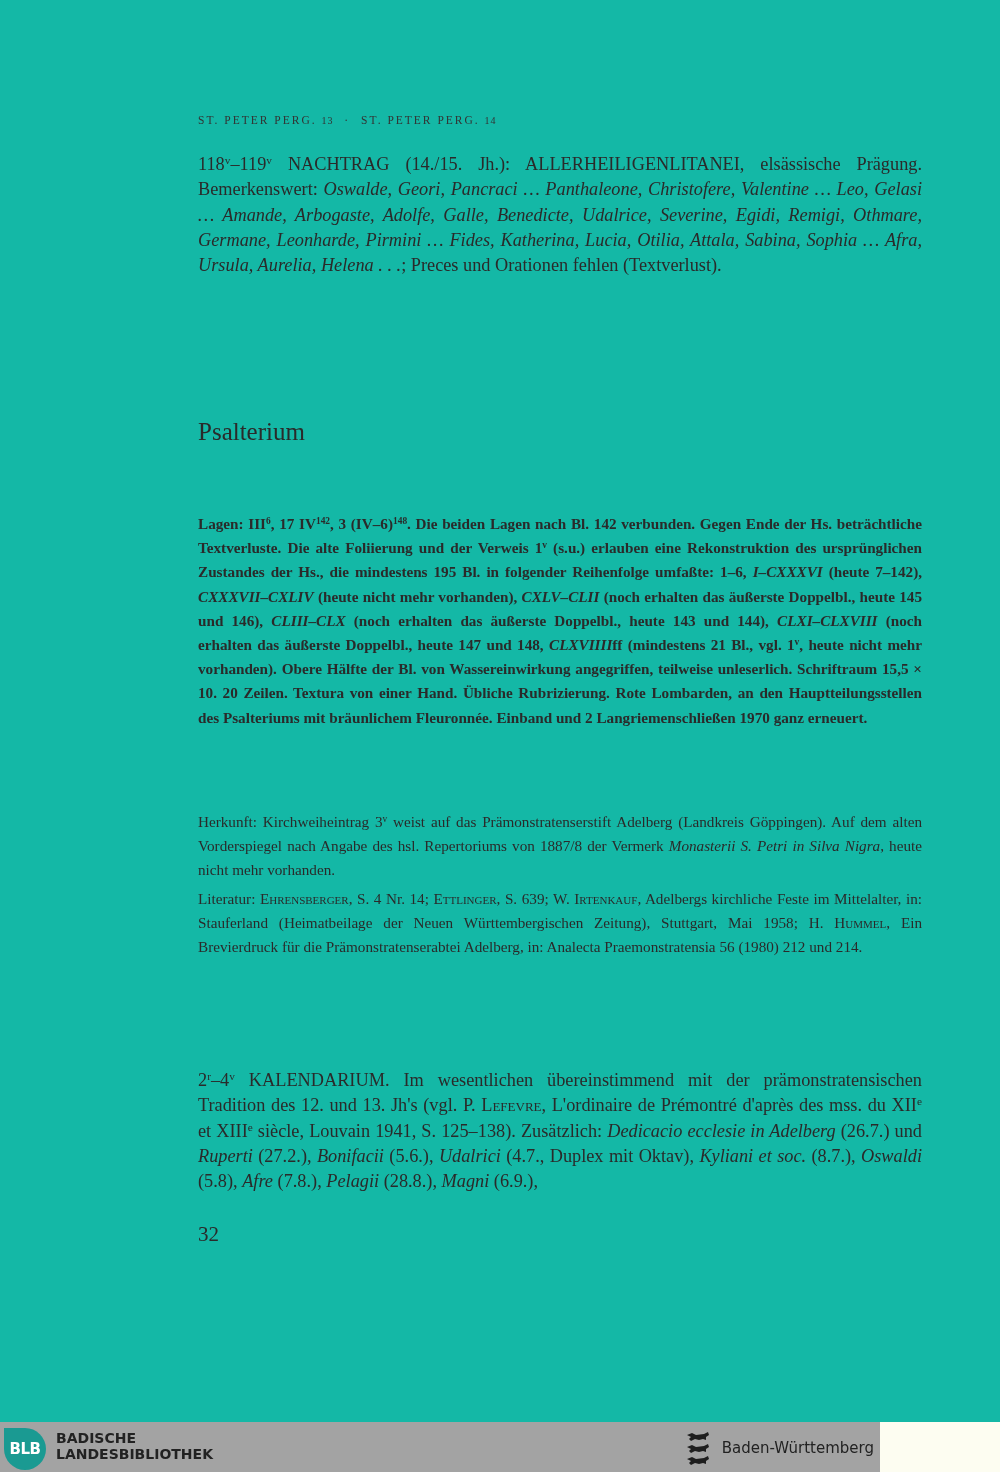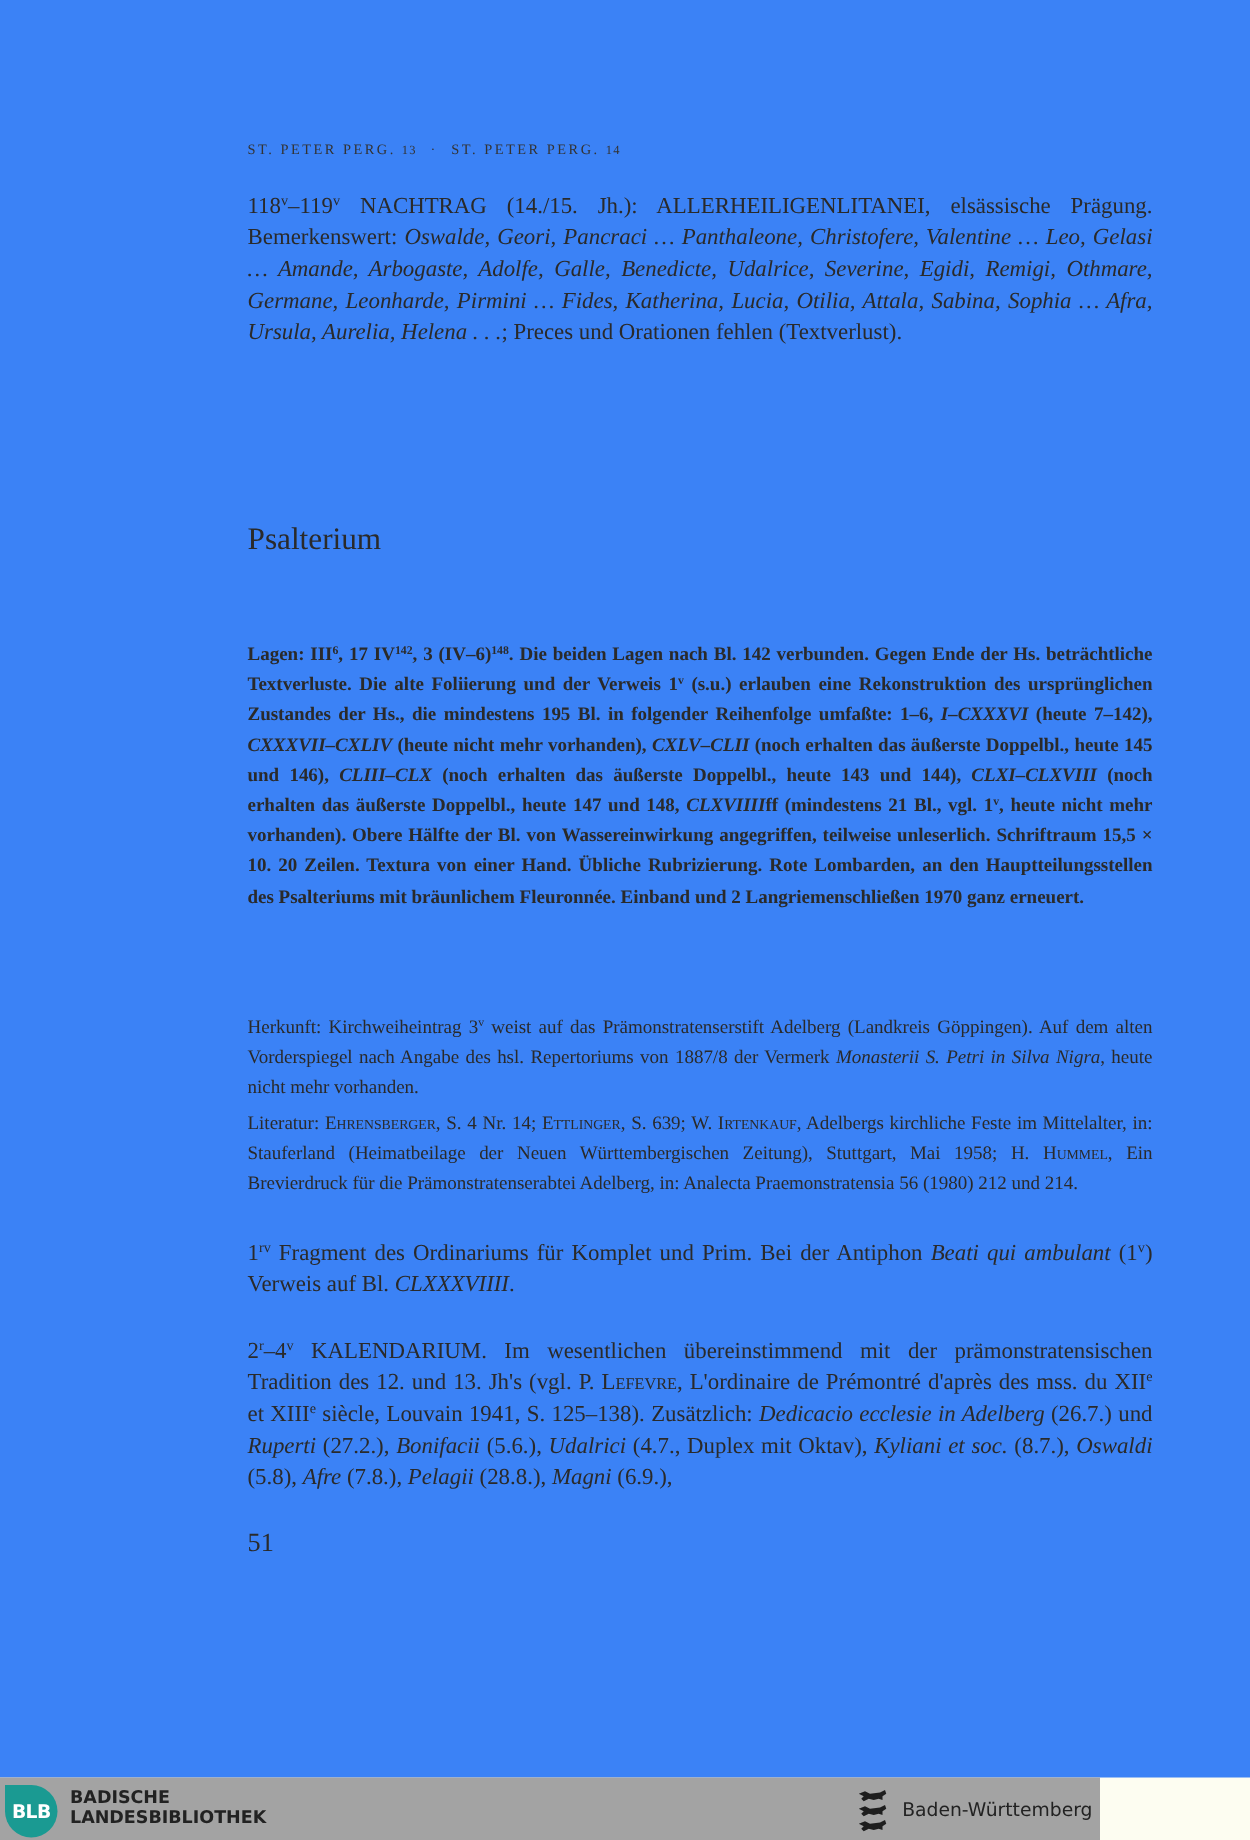--- a/index.html
+++ b/index.html
@@ -13,21 +13,21 @@
       background: #fdfdf1;
       color: #2a2a2a;
       font-family: "Liberation Serif", "DejaVu Serif", serif;
       overflow: hidden;
     }
     .page {
       position: absolute;
       left: 0; top: 0;
       width: 1000px;
       height: 1422px;
-      background: #3b82f6;
+      background: #14b8a6;
     }
     .running-head {
       position: absolute;
       left: 198px;
       top: 114px;
       font-size: 11.5px;
       letter-spacing: 2px;
       color: #333;
     }
     .running-head .sep { margin: 0 6px; }
@@ -130,25 +130,24 @@
   <p class="block large" id="nachtrag" style="margin:0"><span>118</span><sup>v</sup><span>–</span><span>119</span><sup>v</sup><span> NACHTRAG (14./15. Jh.): ALLERHEILIGENLITANEI, elsässische Prägung. Bemerkenswert: </span><i>Oswalde, Geori, Pancraci … Panthaleone, Christofere, Valentine … Leo, Gelasi … Amande, Arbogaste, Adolfe, Galle, Benedicte, Udalrice, Severine, Egidi, Remigi, Othmare, Germane, Leonharde, Pirmini … Fides, Katherina, Lucia, Otilia, Attala, Sabina, Sophia … Afra, Ursula, Aurelia, Helena . . .</i><span>; Preces und Orationen fehlen (Textverlust).</span></p>
 
   <div class="block" id="title">Psalterium</div>
 
   <p class="block small" id="lagen" style="margin:0"><span>Lagen: III</span><sup>6</sup><span>, 17 IV</span><sup>142</sup><span>, 3 (IV–6)</span><sup>148</sup><span>. Die beiden Lagen nach Bl. 142 verbunden. Gegen Ende der Hs. beträchtliche Textverluste. Die alte Foliierung und der Verweis 1</span><sup>v</sup><span> (s.u.) erlauben eine Rekonstruk­tion des ursprünglichen Zustandes der Hs., die mindestens 195 Bl. in folgender Reihenfolge um­faßte: 1–6, </span><i>I–CXXXVI</i><span> (heute 7–142), </span><i>CXXXVII–CXLIV</i><span> (heute nicht mehr vorhanden), </span><i>CXLV–CLII</i><span> (noch erhalten das äußerste Doppelbl., heute 145 und 146), </span><i>CLIII–CLX</i><span> (noch erhal­ten das äußerste Doppelbl., heute 143 und 144), </span><i>CLXI–CLXVIII</i><span> (noch erhalten das äußerste Doppelbl., heute 147 und 148, </span><i>CLXVIIII</i><span>ff (mindestens 21 Bl., vgl. 1</span><sup>v</sup><span>, heute nicht mehr vorhan­den). Obere Hälfte der Bl. von Wassereinwirkung angegriffen, teilweise unleserlich. Schriftraum 15,5 × 10. 20 Zeilen. Textura von einer Hand. Übliche Rubrizierung. Rote Lombarden, an den Hauptteilungsstellen des Psalteriums mit bräunlichem Fleuronnée. Einband und 2 Langriemen­schließen 1970 ganz erneuert.</span></p>
 
   <p class="block small" id="herkunft" style="margin:0"><span>Herkunft: Kirchweiheintrag 3</span><sup>v</sup><span> weist auf das Prämonstratenserstift Adelberg (Landkreis Göppin­gen). Auf dem alten Vorderspiegel nach Angabe des hsl. Repertoriums von 1887/8 der Vermerk </span><i>Monasterii S. Petri in Silva Nigra</i><span>, heute nicht mehr vorhanden.</span></p>
 
   <p class="block small" id="literatur" style="margin:0"><span>Literatur: </span><span class="sc">Ehrensberger</span><span>, S. 4 Nr. 14; </span><span class="sc">Ettlinger</span><span>, S. 639; W. </span><span class="sc">Irtenkauf</span><span>, Adelbergs kirchliche Feste im Mittelalter, in: Stauferland (Heimatbeilage der Neuen Württembergischen Zeitung), Stuttgart, Mai 1958; H. </span><span class="sc">Hummel</span><span>, Ein Brevierdruck für die Prämonstratenserabtei Adelberg, in: Analecta Praemonstratensia 56 (1980) 212 und 214.</span></p>
 
-  <p class="block large" id="fragment" style="margin:0"><span>1</span><sup>rv</sup><span> Fragment des Ordinariums für Komplet und Prim. Bei der Antiphon </span><i>Beati qui ambu­lant</i><span> (1</span><sup>v</sup><span>) Verweis auf Bl. </span><i>CLXXXVIIII</i><span>.</span></p>
 
   <p class="block large" id="kalendarium" style="margin:0"><span>2</span><sup>r</sup><span>–4</span><sup>v</sup><span> KALENDARIUM. Im wesentlichen übereinstimmend mit der prämonstratensi­schen Tradition des 12. und 13. Jh's (vgl. P. </span><span class="sc">Lefevre</span><span>, L'ordinaire de Prémontré d'après des mss. du XII</span><sup>e</sup><span> et XIII</span><sup>e</sup><span> siècle, Louvain 1941, S. 125–138). Zusätzlich: </span><i>Dedicacio eccle­sie in Adelberg</i><span> (26.7.) und </span><i>Ruperti</i><span> (27.2.), </span><i>Bonifacii</i><span> (5.6.), </span><i>Udalrici</i><span> (4.7., Duplex mit Oktav), </span><i>Kyliani et soc.</i><span> (8.7.), </span><i>Oswaldi</i><span> (5.8), </span><i>Afre</i><span> (7.8.), </span><i>Pelagii</i><span> (28.8.), </span><i>Magni</i><span> (6.9.),</span></p>
 
-  <div id="page-number">51</div>
+  <div id="page-number">32</div>
 </div>
 
 <div class="footer">
   <div class="blb-logo">BLB</div>
   <div class="blb-name">
     <div>BADISCHE</div>
     <div>LANDESBIBLIOTHEK</div>
   </div>
   <div class="bw">
     <svg class="bw-crest" viewBox="0 0 28 36">

